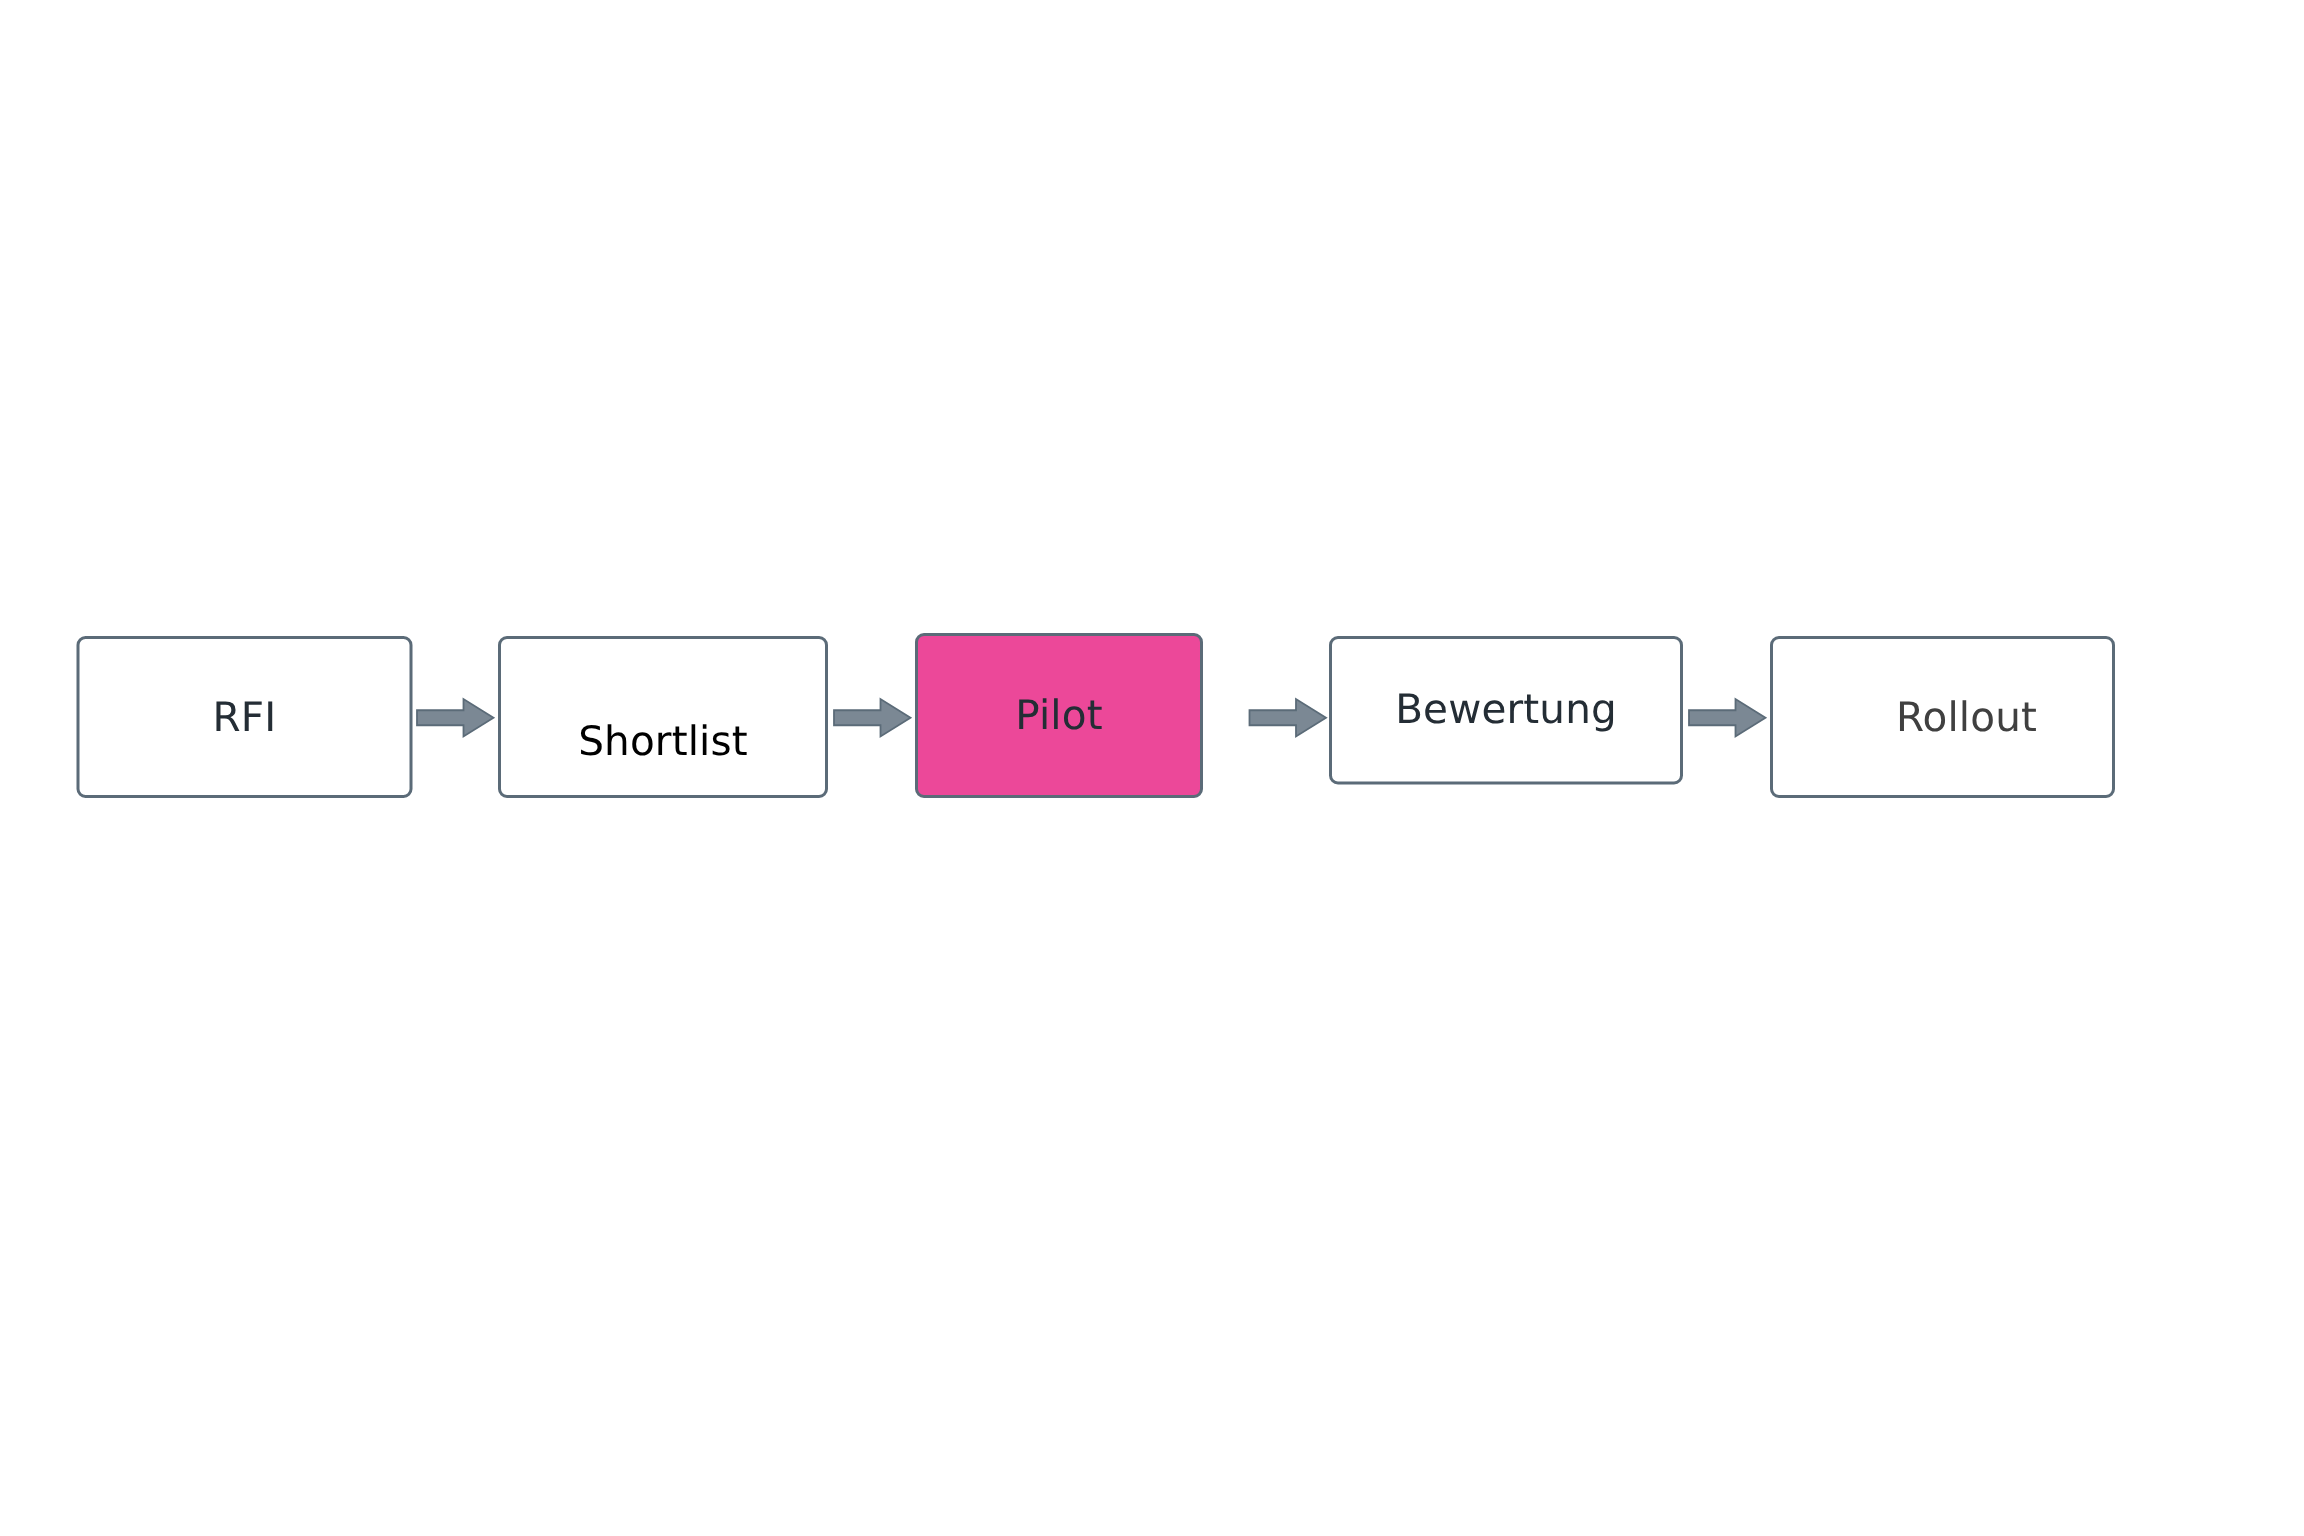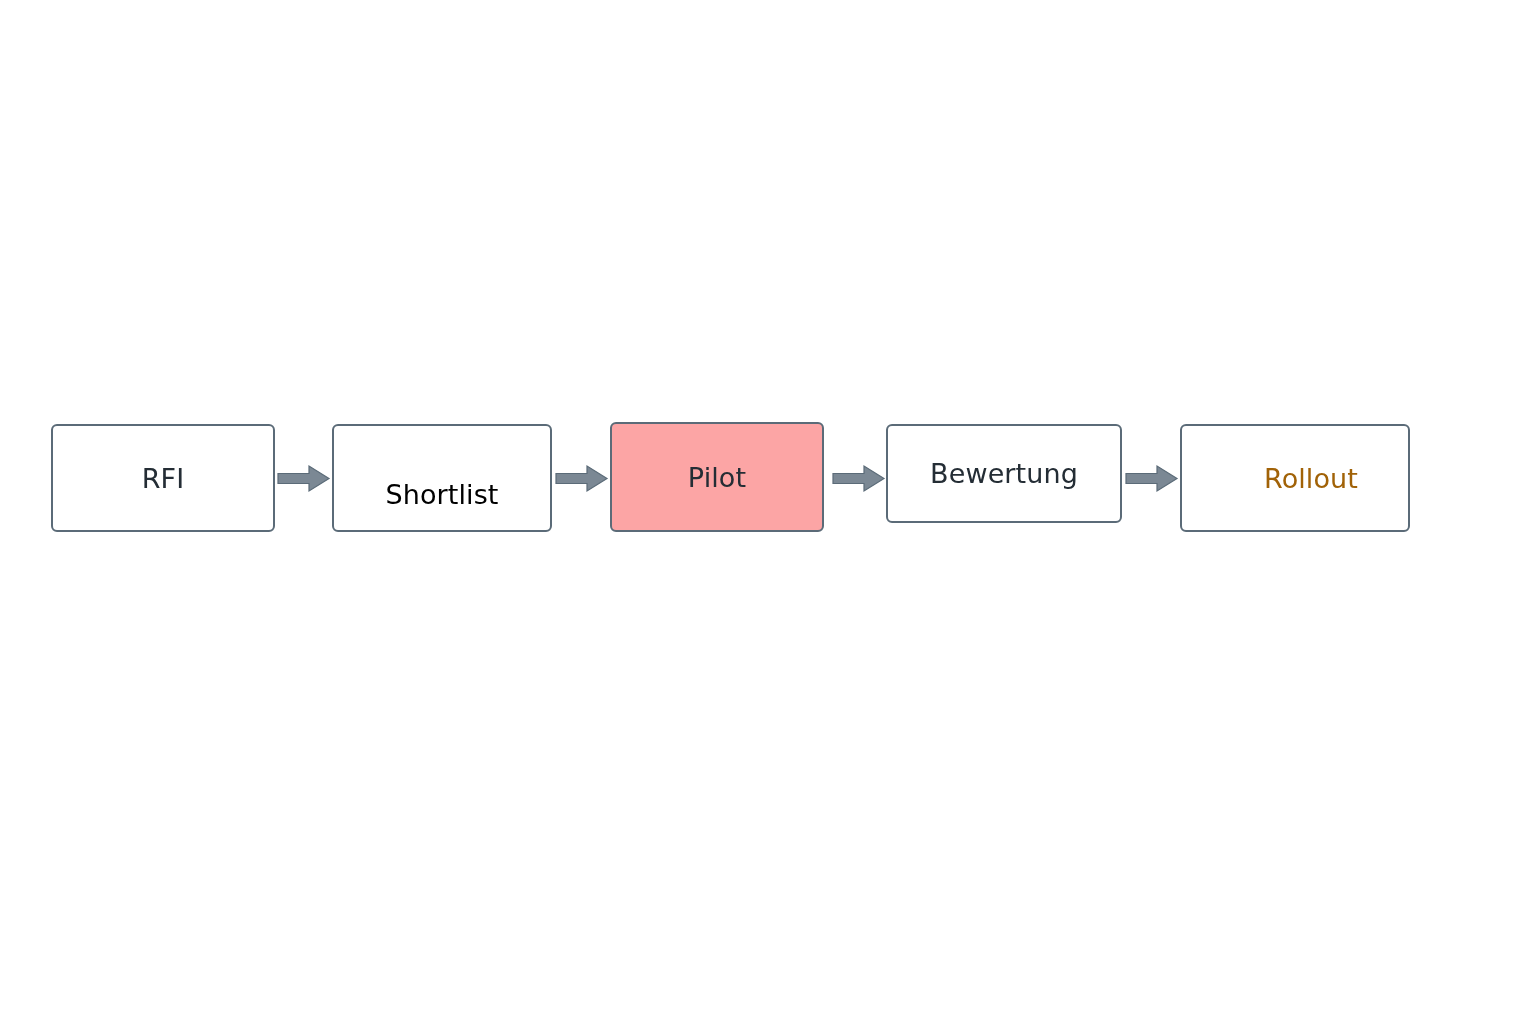--- a/index.html
+++ b/index.html
@@ -81,38 +81,38 @@
     <div class="node-box" id="node-1" style="left: 332px; top: 424px; width: 220px; height: 108px; border-color: rgb(91, 107, 120); background: rgb(255, 255, 255);">
       <span class="node-label" style="color: #000000; margin-top: 32px;">Shortlist</span>
     </div>
 
     <div class="flow-arrow" id="arrow-1" style="left: 555px; top: 465px; width: 53px; height: 27px;">
       <svg viewBox="0 0 53 27" width="53" height="27" preserveAspectRatio="none">
         <path d="M 1 8.5 L 32 8.5 L 32 1 L 52 13.5 L 32 26 L 32 18.5 L 1 18.5 Z" fill="#7b8894" stroke="#5b6b78" stroke-width="1.2" stroke-linejoin="miter"></path>
       </svg>
     </div>
 
-    <div class="node-box" id="node-2" style="left: 610px; top: 422px; width: 214px; height: 110px; border-color: rgb(91, 107, 120); background: #fca5a5;">
+    <div class="node-box" id="node-2" style="left: 610px; top: 422px; width: 192px; height: 110px; border-color: rgb(91, 107, 120); background: #ec4899;">
       <span class="node-label" style="color: rgb(36, 45, 53);">Pilot</span>
     </div>
 
     <div class="flow-arrow" id="arrow-2" style="left: 832px; top: 465px; width: 53px; height: 27px;">
       <svg viewBox="0 0 53 27" width="53" height="27" preserveAspectRatio="none">
         <path d="M 1 8.5 L 32 8.5 L 32 1 L 52 13.5 L 32 26 L 32 18.5 L 1 18.5 Z" fill="#7b8894" stroke="#5b6b78" stroke-width="1.2" stroke-linejoin="miter"></path>
       </svg>
     </div>
 
     <div class="node-box" id="node-3" style="left: 886px; top: 424px; width: 236px; height: 99px; border-color: rgb(91, 107, 120); background: rgb(255, 255, 255);">
       <span class="node-label" style="color: rgb(36, 45, 53);">Bewertung</span>
     </div>
 
     <div class="flow-arrow" id="arrow-3" style="left: 1125px; top: 465px; width: 53px; height: 27px;">
       <svg viewBox="0 0 53 27" width="53" height="27" preserveAspectRatio="none">
         <path d="M 1 8.5 L 32 8.5 L 32 1 L 52 13.5 L 32 26 L 32 18.5 L 1 18.5 Z" fill="#7b8894" stroke="#5b6b78" stroke-width="1.2" stroke-linejoin="miter"></path>
       </svg>
     </div>
 
     <div class="node-box" id="node-4" style="left: 1180px; top: 424px; width: 230px; height: 108px; border-color: rgb(91, 107, 120); background: rgb(255, 255, 255);">
-      <span class="node-label" style="color: #a16207; margin-left: 32px;">Rollout</span>
+      <span class="node-label" style="color: #404040; margin-left: 32px;">Rollout</span>
     </div>
 
   </div>
 </div>
 
 </body></html>

